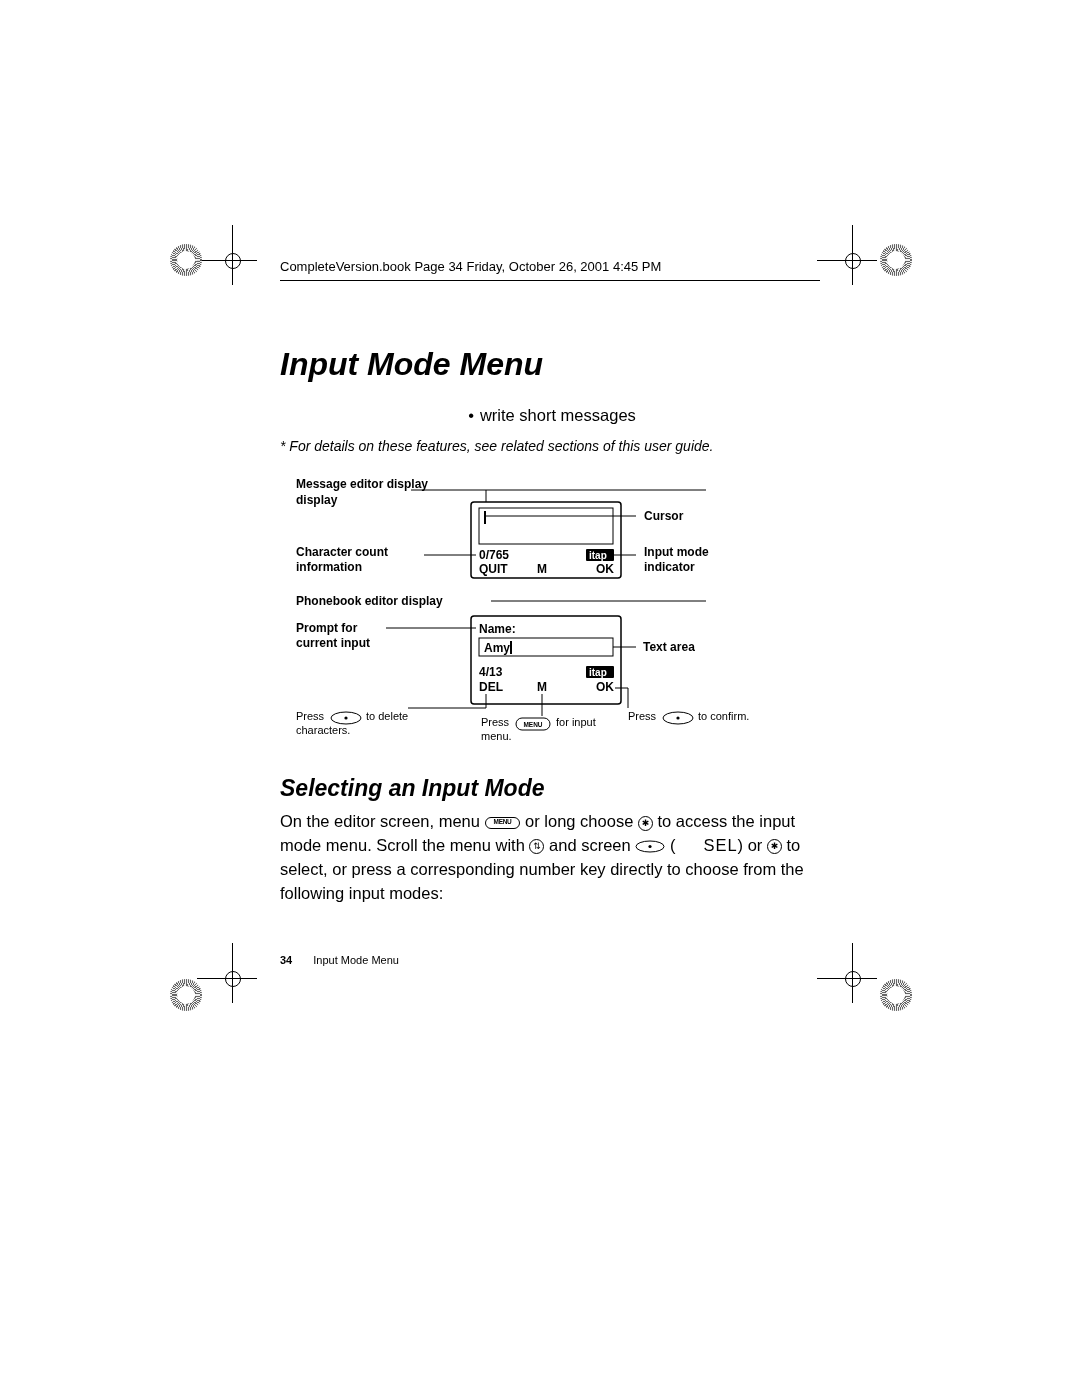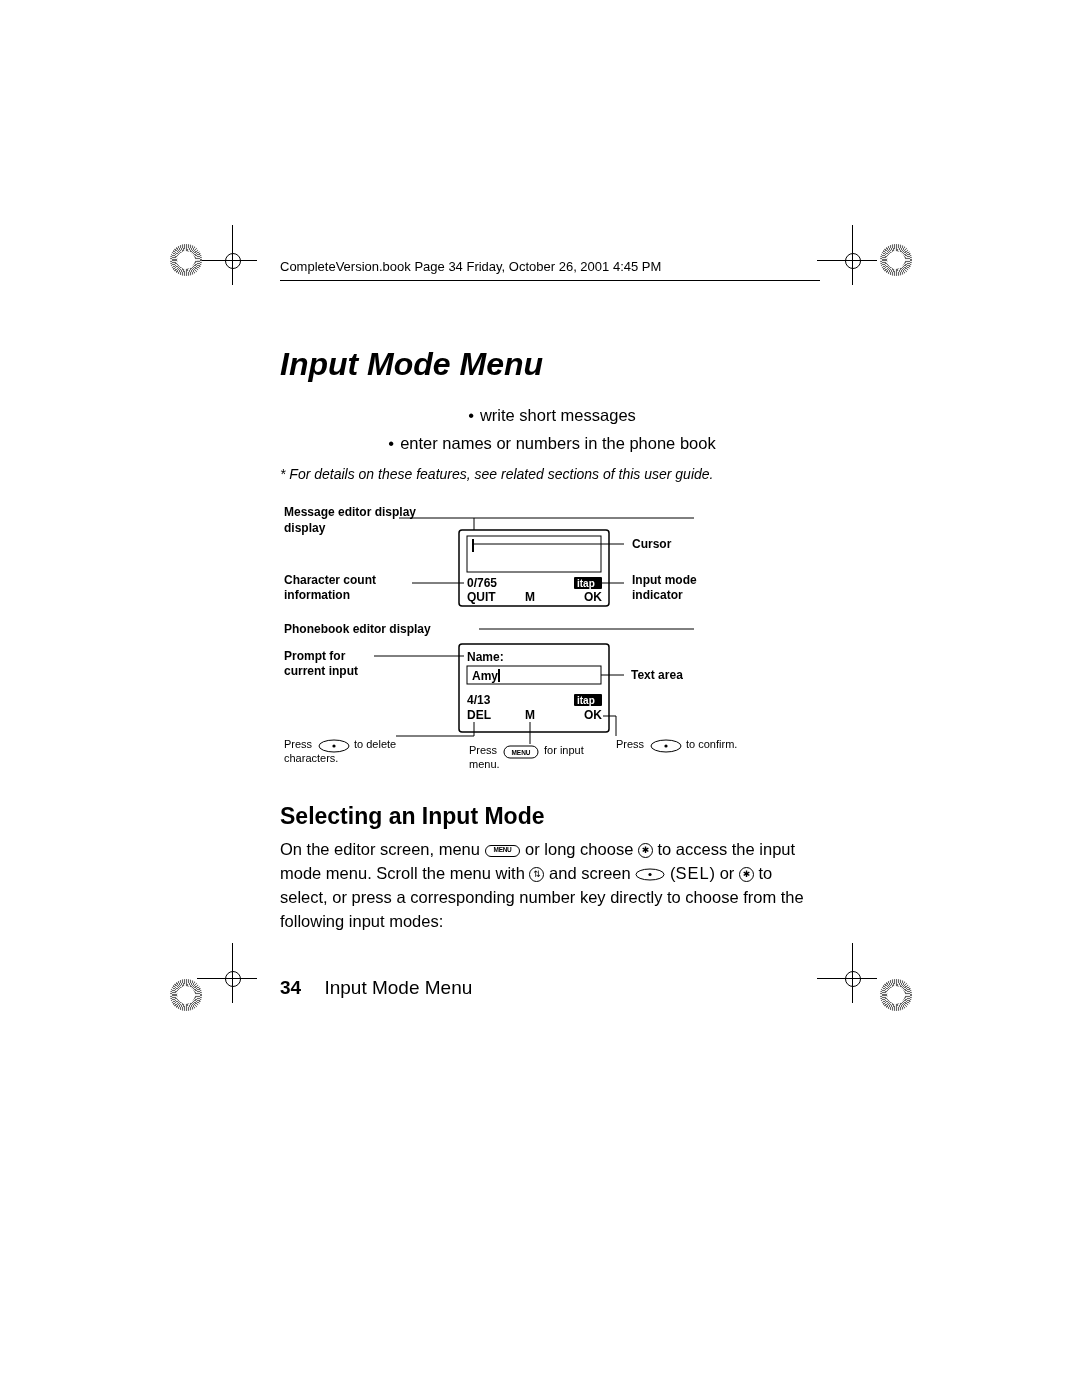--- a/index.html
+++ b/index.html
@@ -57,24 +57,25 @@
   }
   ul.bullets li { margin: 4px 0; }
   p.note {
     font-style: italic;
     font-size: 14px;
     line-height: 1.45;
     margin: 0;
     font-weight: 300;
   }
   .diagram-wrap {
-    margin: 20px 0 24px 4px;
+    margin: 20px 0 24px 16px;
   }
   h2.subhead {
     font-weight: 700;
+    font-style: italic;
     font-size: 23px;
     margin: 10px 0 8px 0;
   }
   p.para { margin: 4px 0 6px 0; }
   .key {
     display: inline-block;
     vertical-align: middle;
     font-size: 11.5px;
     line-height: 1;
   }
@@ -91,21 +92,21 @@
     border: 1px solid #000;
     border-radius: 50%;
     width: 13px;
     height: 13px;
     display: inline-block;
     text-align: center;
     font-size: 9px;
     line-height: 12px;
   }
   .footer {
-    font-size: 19px;
+    font-size: 11px;
     line-height: 20px;
     margin-top: 44px;
   }
   .footer .pg { font-weight: 700; margin-right: 18px; }
   .footer .sect { font-weight: 300; }
 
   
   .crop {
     position: absolute;
     width: 50px;
@@ -172,21 +173,20 @@
   <div class="gutter" style="right:168px; bottom:386px;"></div>
 
   <div class="content">
 
     <div class="meta-header">CompleteVersion.book  Page 34  Friday, October 26, 2001  4:45 PM</div>
 
     <h1 class="title">Input Mode Menu</h1>
 
     <ul class="bullets">
       <li>write short messages</li>
-      <li>enter names or numbers in the phone book</li>
     </ul>
     <p class="note">* For details on these features, see related sections of this user guide.</p>
 
     <div class="diagram-wrap">
       <svg width="545" height="275" viewBox="0 0 545 275">
 
         <line x1="115" y1="14" x2="410" y2="14" stroke="#000"></line>
         <line x1="190" y1="14" x2="190" y2="26" stroke="#000"></line>
         <text class="lab" x="0" y="12"><tspan>Message editor display</tspan></text>
 
@@ -281,21 +281,21 @@
       <span class="key key-round">✱</span>
       <span> to access the input mode menu. Scroll the menu with </span>
       <span class="key key-round">⇅</span>
       <span> and screen </span>
       <span class="key">
         <svg width="30" height="13" style="vertical-align:-2px">
             <ellipse cx="15" cy="6.5" rx="14" ry="5.5" fill="none" stroke="#000"></ellipse>
             <circle cx="15" cy="6.5" r="1.6"></circle>
           </svg>
       </span>
-      <span> (</span><span style="font-family:Helvetica; letter-spacing:1px;">SEL</span><span>) or </span>
+      <span> (</span><span style="font-family:Helvetica; letter-spacing:1px;margin-left:28px;">SEL</span><span>) or </span>
       <span class="key key-round">✱</span>
       <span> to select, or press a corresponding number key directly to choose from the following input modes:</span>
     </p>
 
     <div class="footer">
       <span class="pg">34</span>
       <span class="sect">Input Mode Menu</span>
     </div>
   </div>
 </div>

